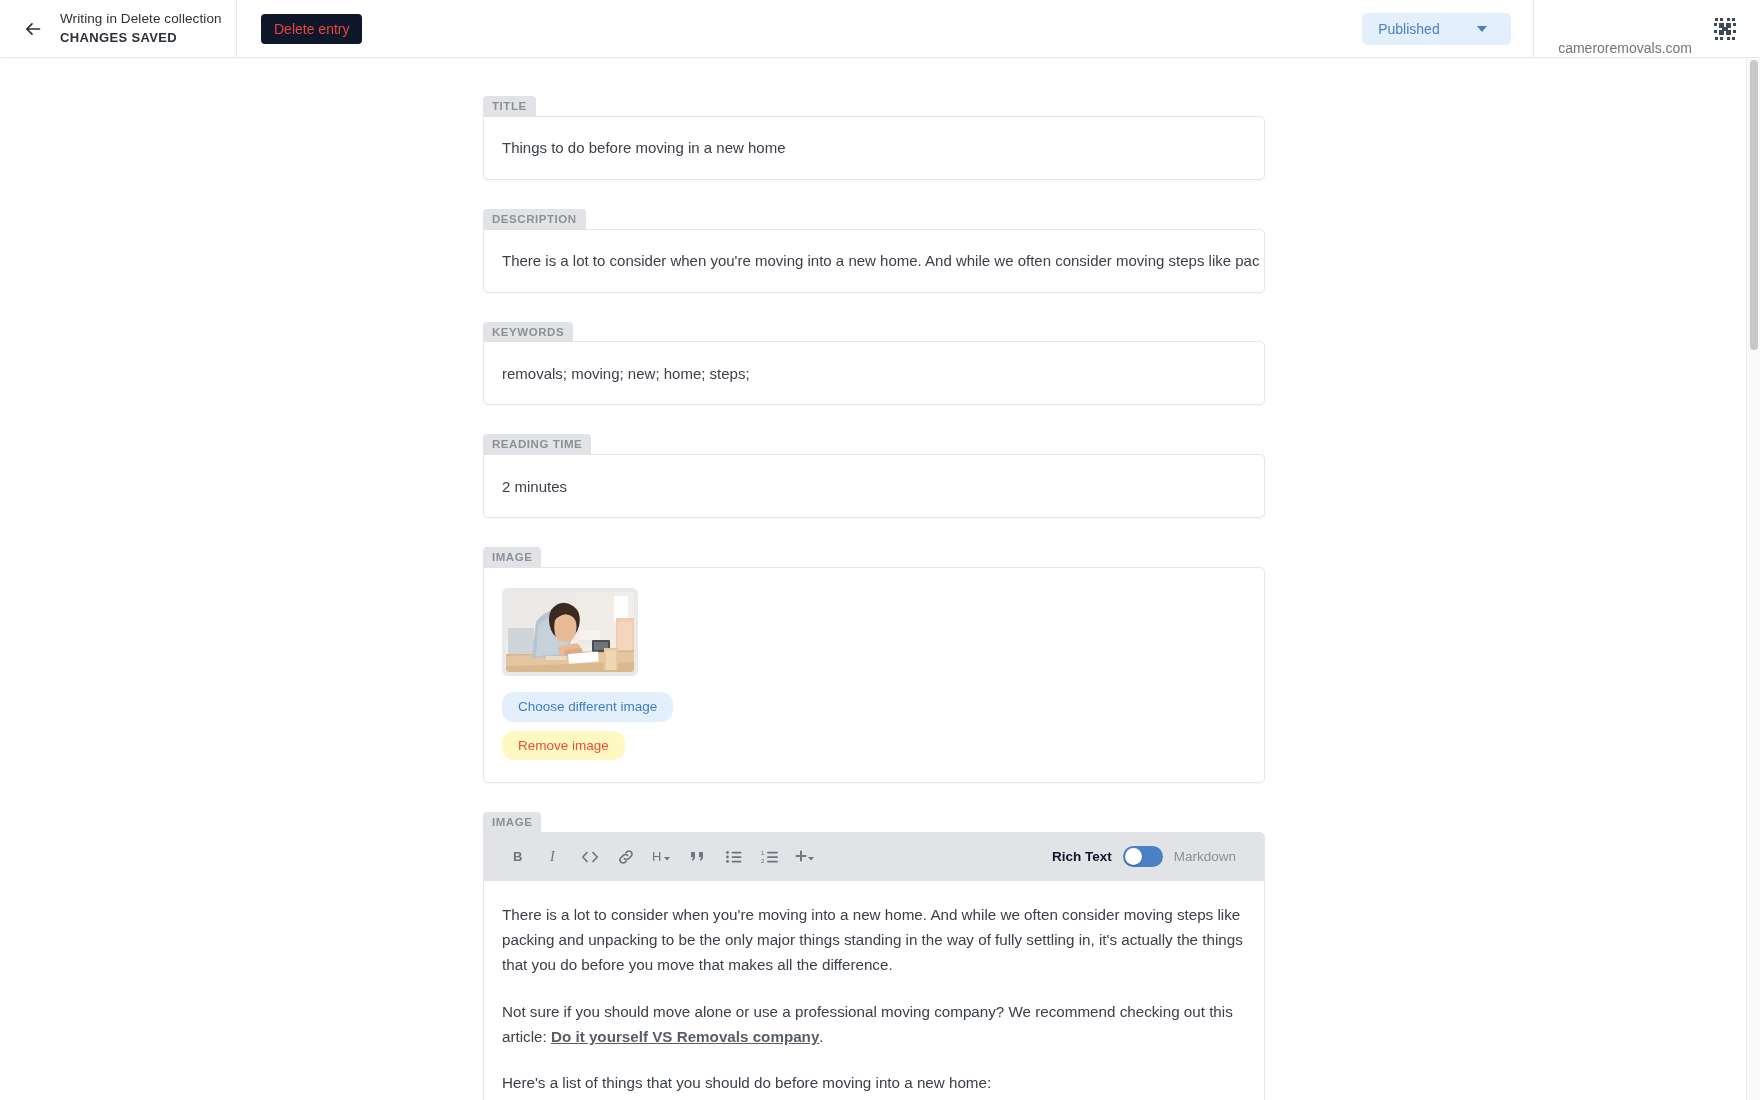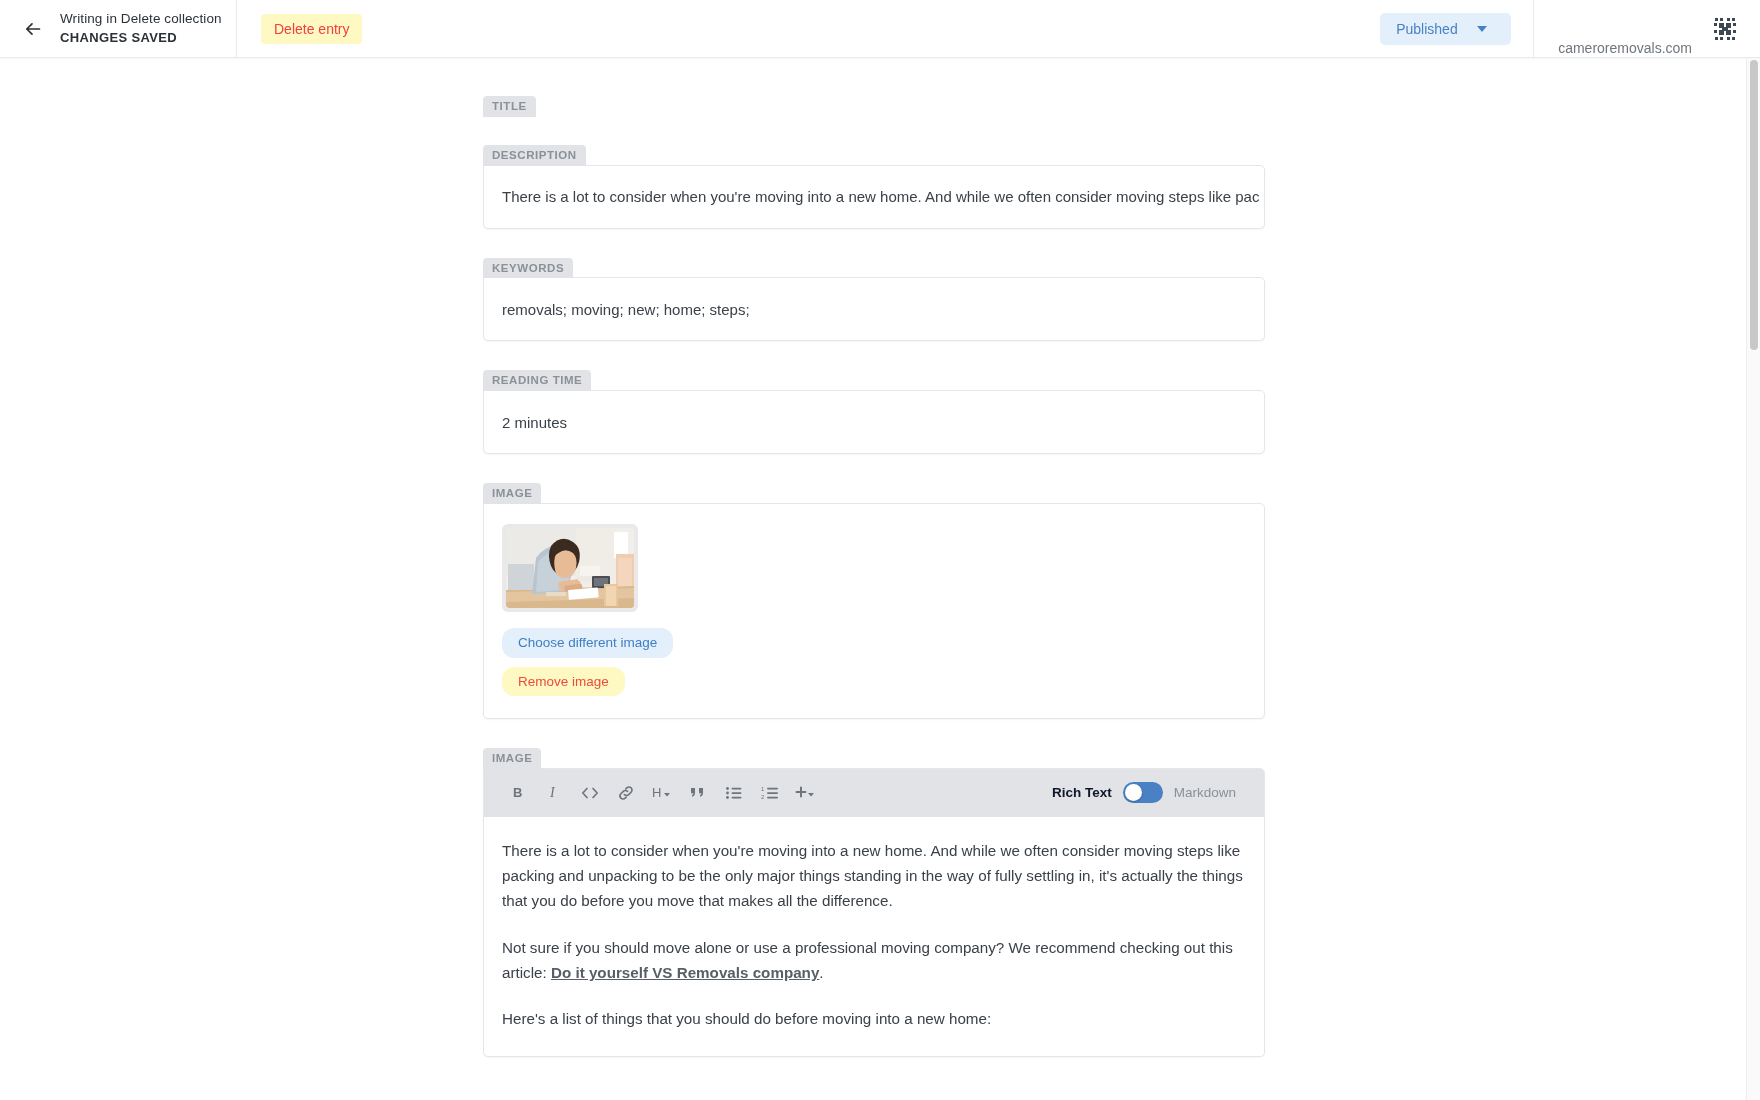--- a/index.html
+++ b/index.html
@@ -56,39 +56,39 @@
     margin-top: 2px;
   }
   .tb-mid {
     display: flex;
     align-items: center;
     padding-left: 24px;
     flex: 1 1 auto;
   }
   .delete-btn {
     border: none;
-    background: #fef9c3;
+    background: #0f172a;
     color: #f0403f;
     font-family: inherit;
     font-size: 14px;
     padding: 7px 13px;
     border-radius: 4px;
     cursor: pointer;
     white-space: nowrap;
   }
   .tb-right {
     display: flex;
     align-items: center;
     flex: none;
   }
   .publish-select {
     display: flex;
     align-items: center;
     justify-content: space-between;
-    width: 131px;
+    width: 149px;
     background: #e3f0fb;
     border-radius: 5px;
     padding: 8px 24px 8px 16px;
     margin-right: 22px;
     cursor: pointer;
   }
   .publish-select .ps-label {
     font-size: 14px;
     color: #4a81c4;
   }
@@ -347,20 +347,23 @@
     </div>
   </div>
 </div>
 
 <div class="scroll-area">
   <div class="page">
     <div class="form-col">
 
       <div class="field">
         <div class="field-label">TITLE</div>
+        <div class="field-box">
+          <div class="field-input" contenteditable="false" placeholder="Title" style="">Things to do before moving in a new home</div>
+        </div>
       </div>
 
       <div class="field">
         <div class="field-label">DESCRIPTION</div>
         <div class="field-box">
           <div class="field-input" contenteditable="false" placeholder="Description" style="">There is a lot to consider when you're moving into a new home. And while we often consider moving steps like pac</div>
         </div>
       </div>
 
       <div class="field">

